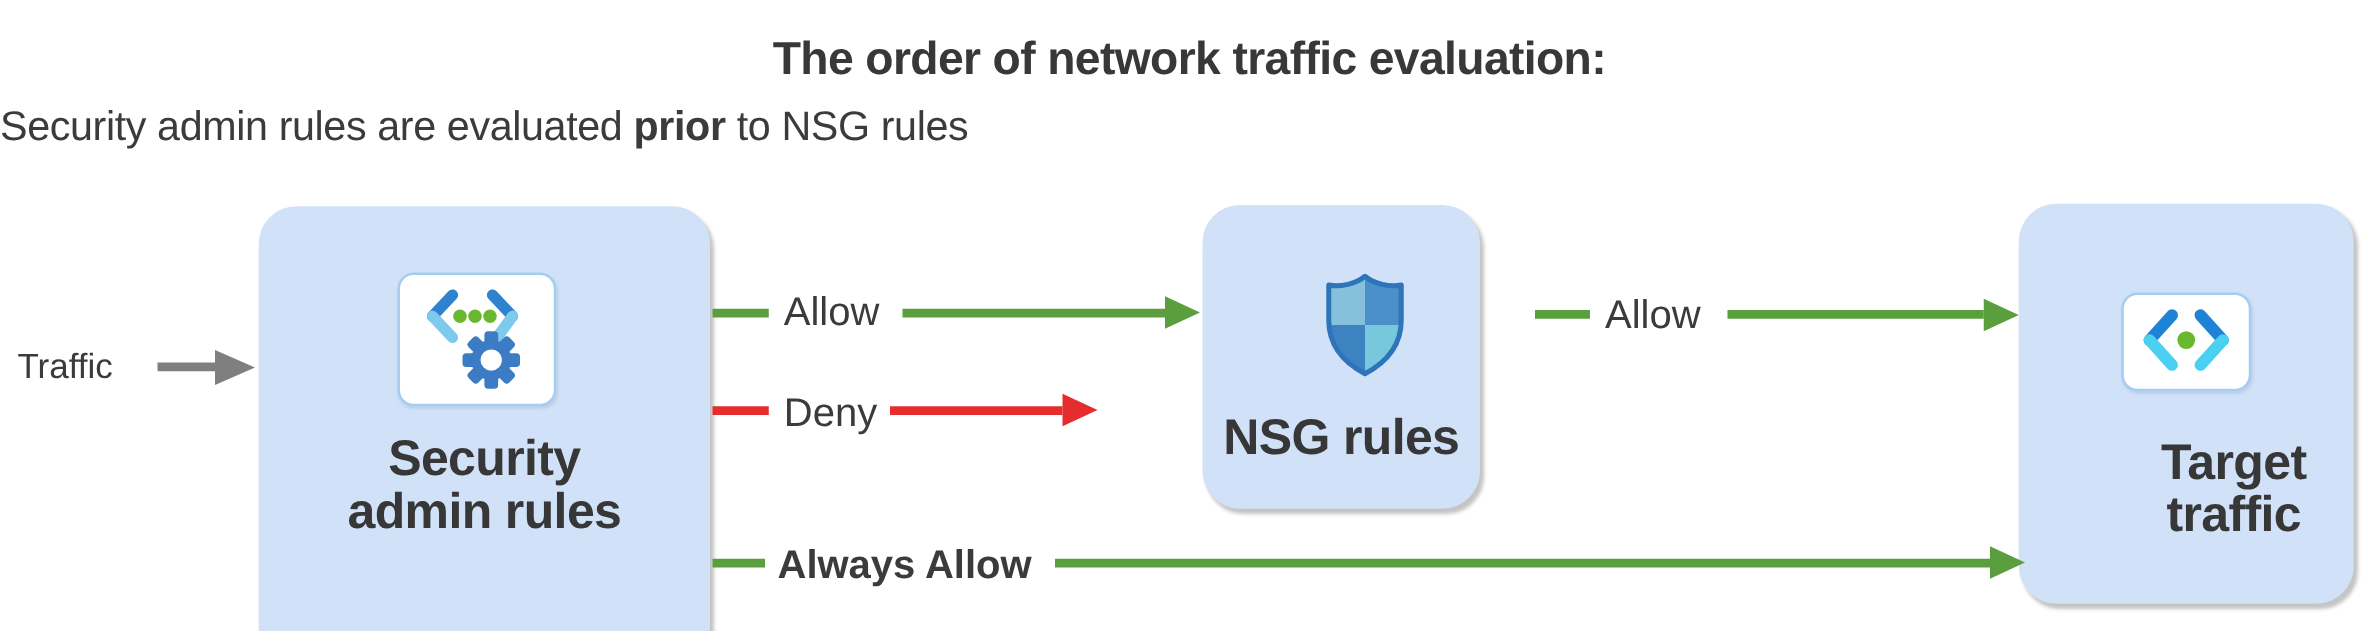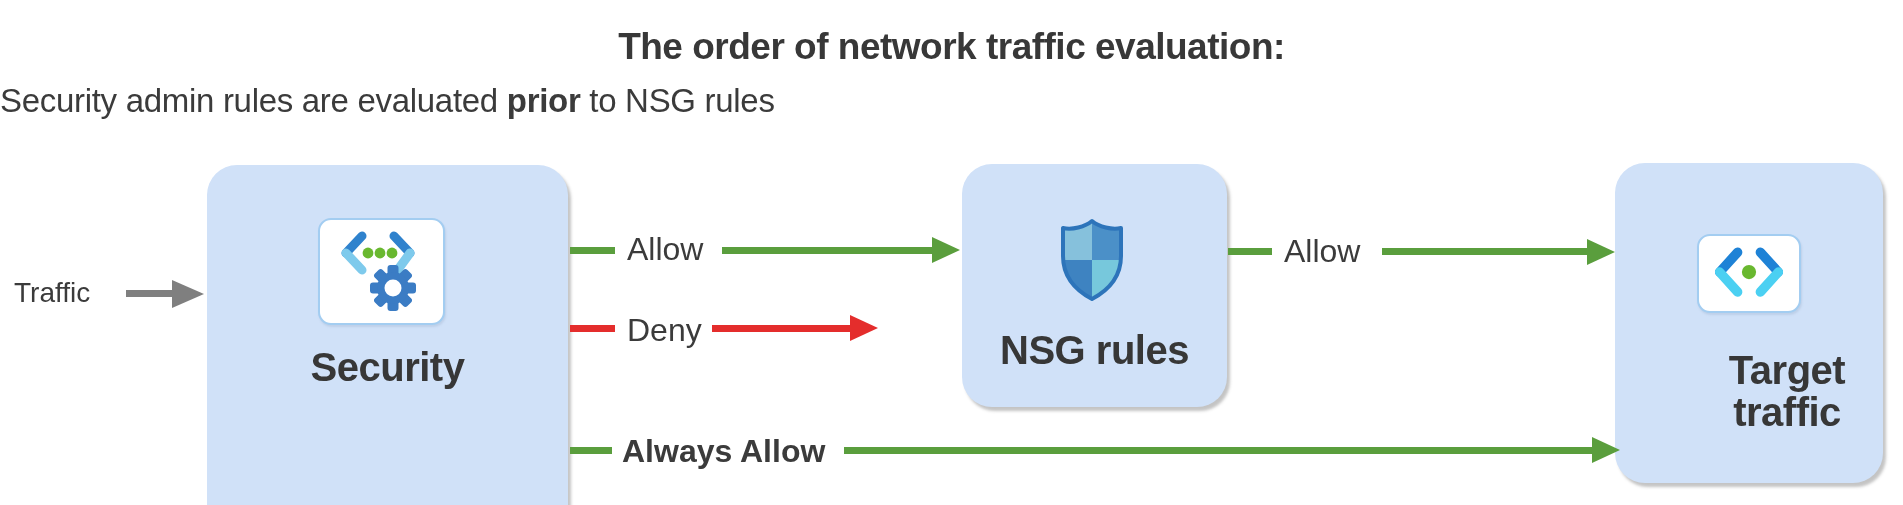--- a/index.html
+++ b/index.html
@@ -20,21 +20,21 @@
   
   #traffic-label{position:absolute;left:14px;top:277px;font-size:28px;color:#3b3b3b;}
   #traffic-line{position:absolute;left:126px;top:290px;width:46px;height:7px;background:var(--traffic-gray);}
   #traffic-head{position:absolute;left:172px;top:280px;width:0;height:0;
     border-top:14px solid transparent;border-bottom:14px solid transparent;
     border-left:32px solid var(--traffic-gray);}
   
   .node{position:absolute;background:var(--box-fill);border-radius:30px;
     box-shadow:3px 4px 3px rgba(125,125,125,0.45);}
   #box-security{left:207px;top:165px;width:361px;height:398px;}
-  #box-nsg{left:962px;top:164px;width:265px;height:243px;}
+  #box-nsg{left:962px;top:164px;width:222px;height:243px;}
   #box-target{left:1615px;top:163px;width:268px;height:320px;}
   .icon-card{position:absolute;background:#ffffff;border:2px solid var(--card-border);
     border-radius:13px;display:flex;align-items:center;justify-content:center;
     box-shadow:1px 2px 2px rgba(140,160,190,0.25);}
   #security-icon-card{left:111px;top:53px;width:123px;height:103px;}
   #target-icon-card{left:82px;top:71px;width:100px;height:75px;}
   #nsg-shield{position:absolute;left:95px;top:54px;width:70px;height:84px;}
   .node-label{position:absolute;left:0;width:100%;text-align:center;
     font-weight:bold;color:#373737;font-size:40px;line-height:42px;letter-spacing:-0.5px;}
   #security-label{top:181px;}
@@ -101,20 +101,21 @@
             <rect x="-23" y="-5.5" width="46" height="11" rx="3" transform="rotate(90)"></rect>
             <rect x="-23" y="-5.5" width="46" height="11" rx="3" transform="rotate(135)"></rect>
           </g>
           <circle r="16" style="fill:var(--gear-blue)"></circle>
           <circle r="8.5" fill="#ffffff"></circle>
         </g>
       </svg>
     </div>
     <div id="security-label" class="node-label">
       <div>Security</div>
+      <div>admin rules</div>
     </div>
   </div>
 
   <div id="box-nsg" class="node">
     <svg id="nsg-shield" viewBox="0 0 70 84">
       <defs>
         <clipPath id="shieldClip">
           <path d="M35 3 C28 9 15 12 6 10 L6 38 C6 59 18 72 35 81 C52 72 64 59 64 38 L64 10 C55 12 42 9 35 3 Z"></path>
         </clipPath>
       </defs>

